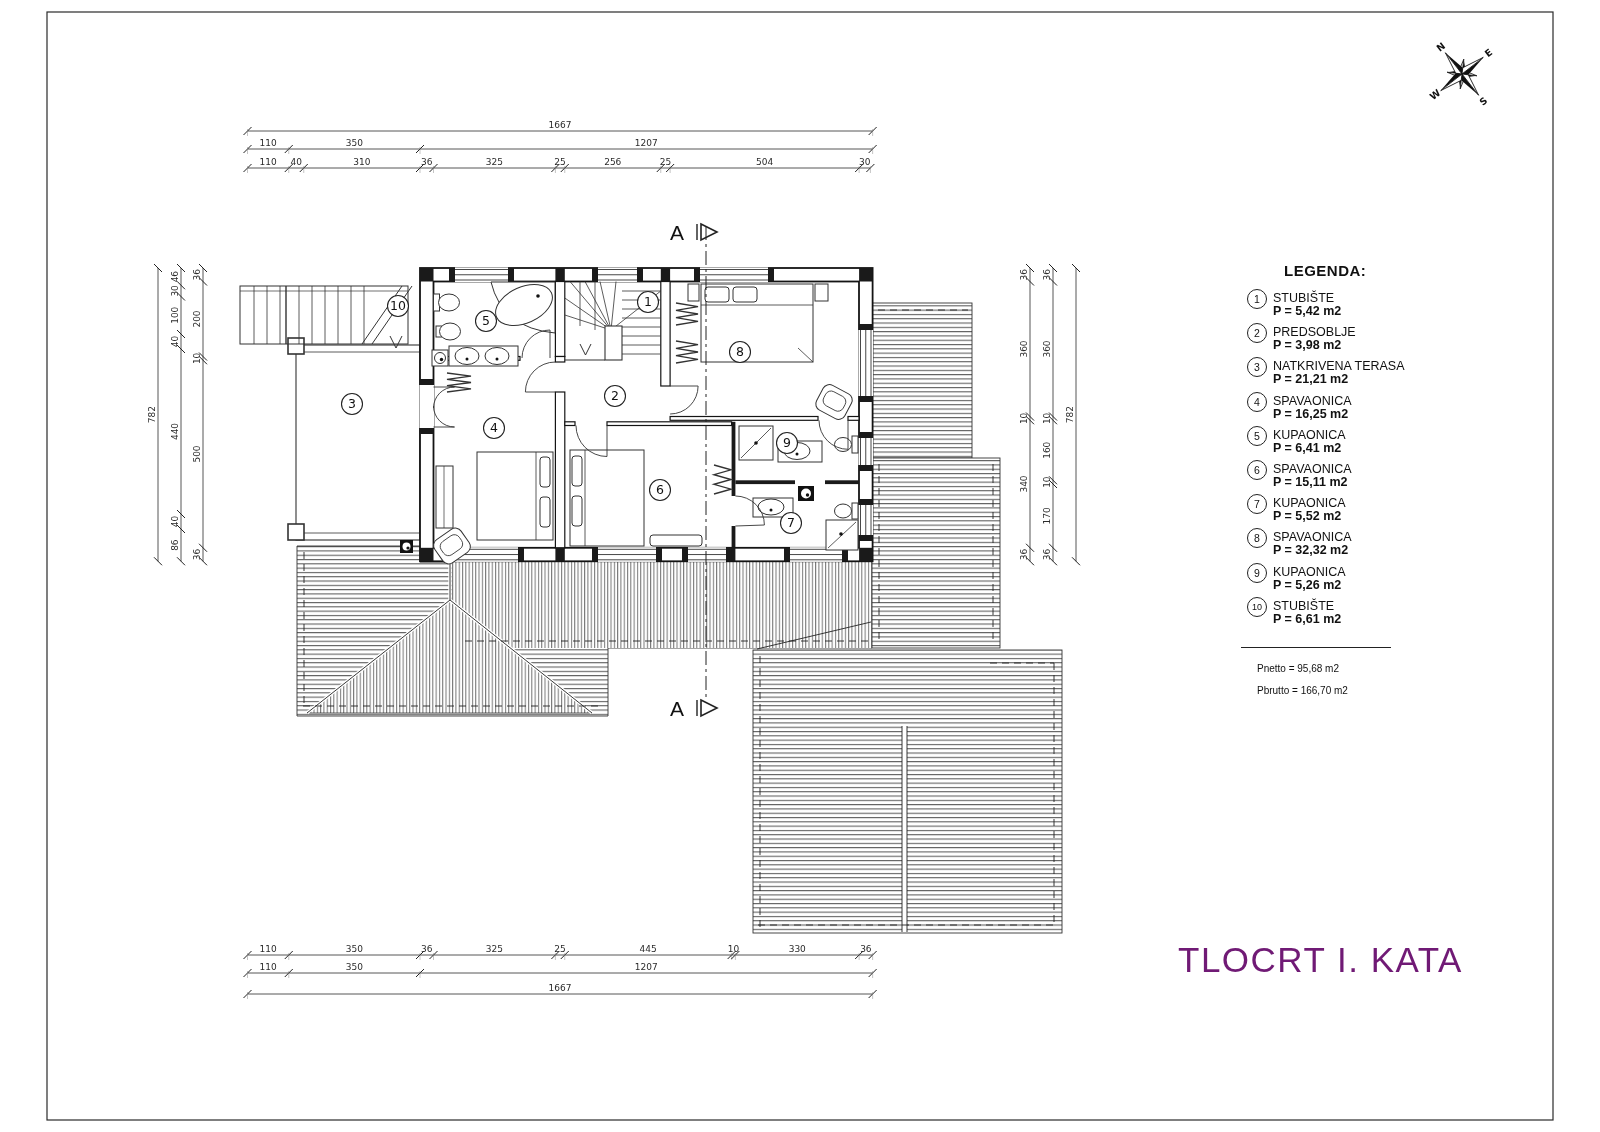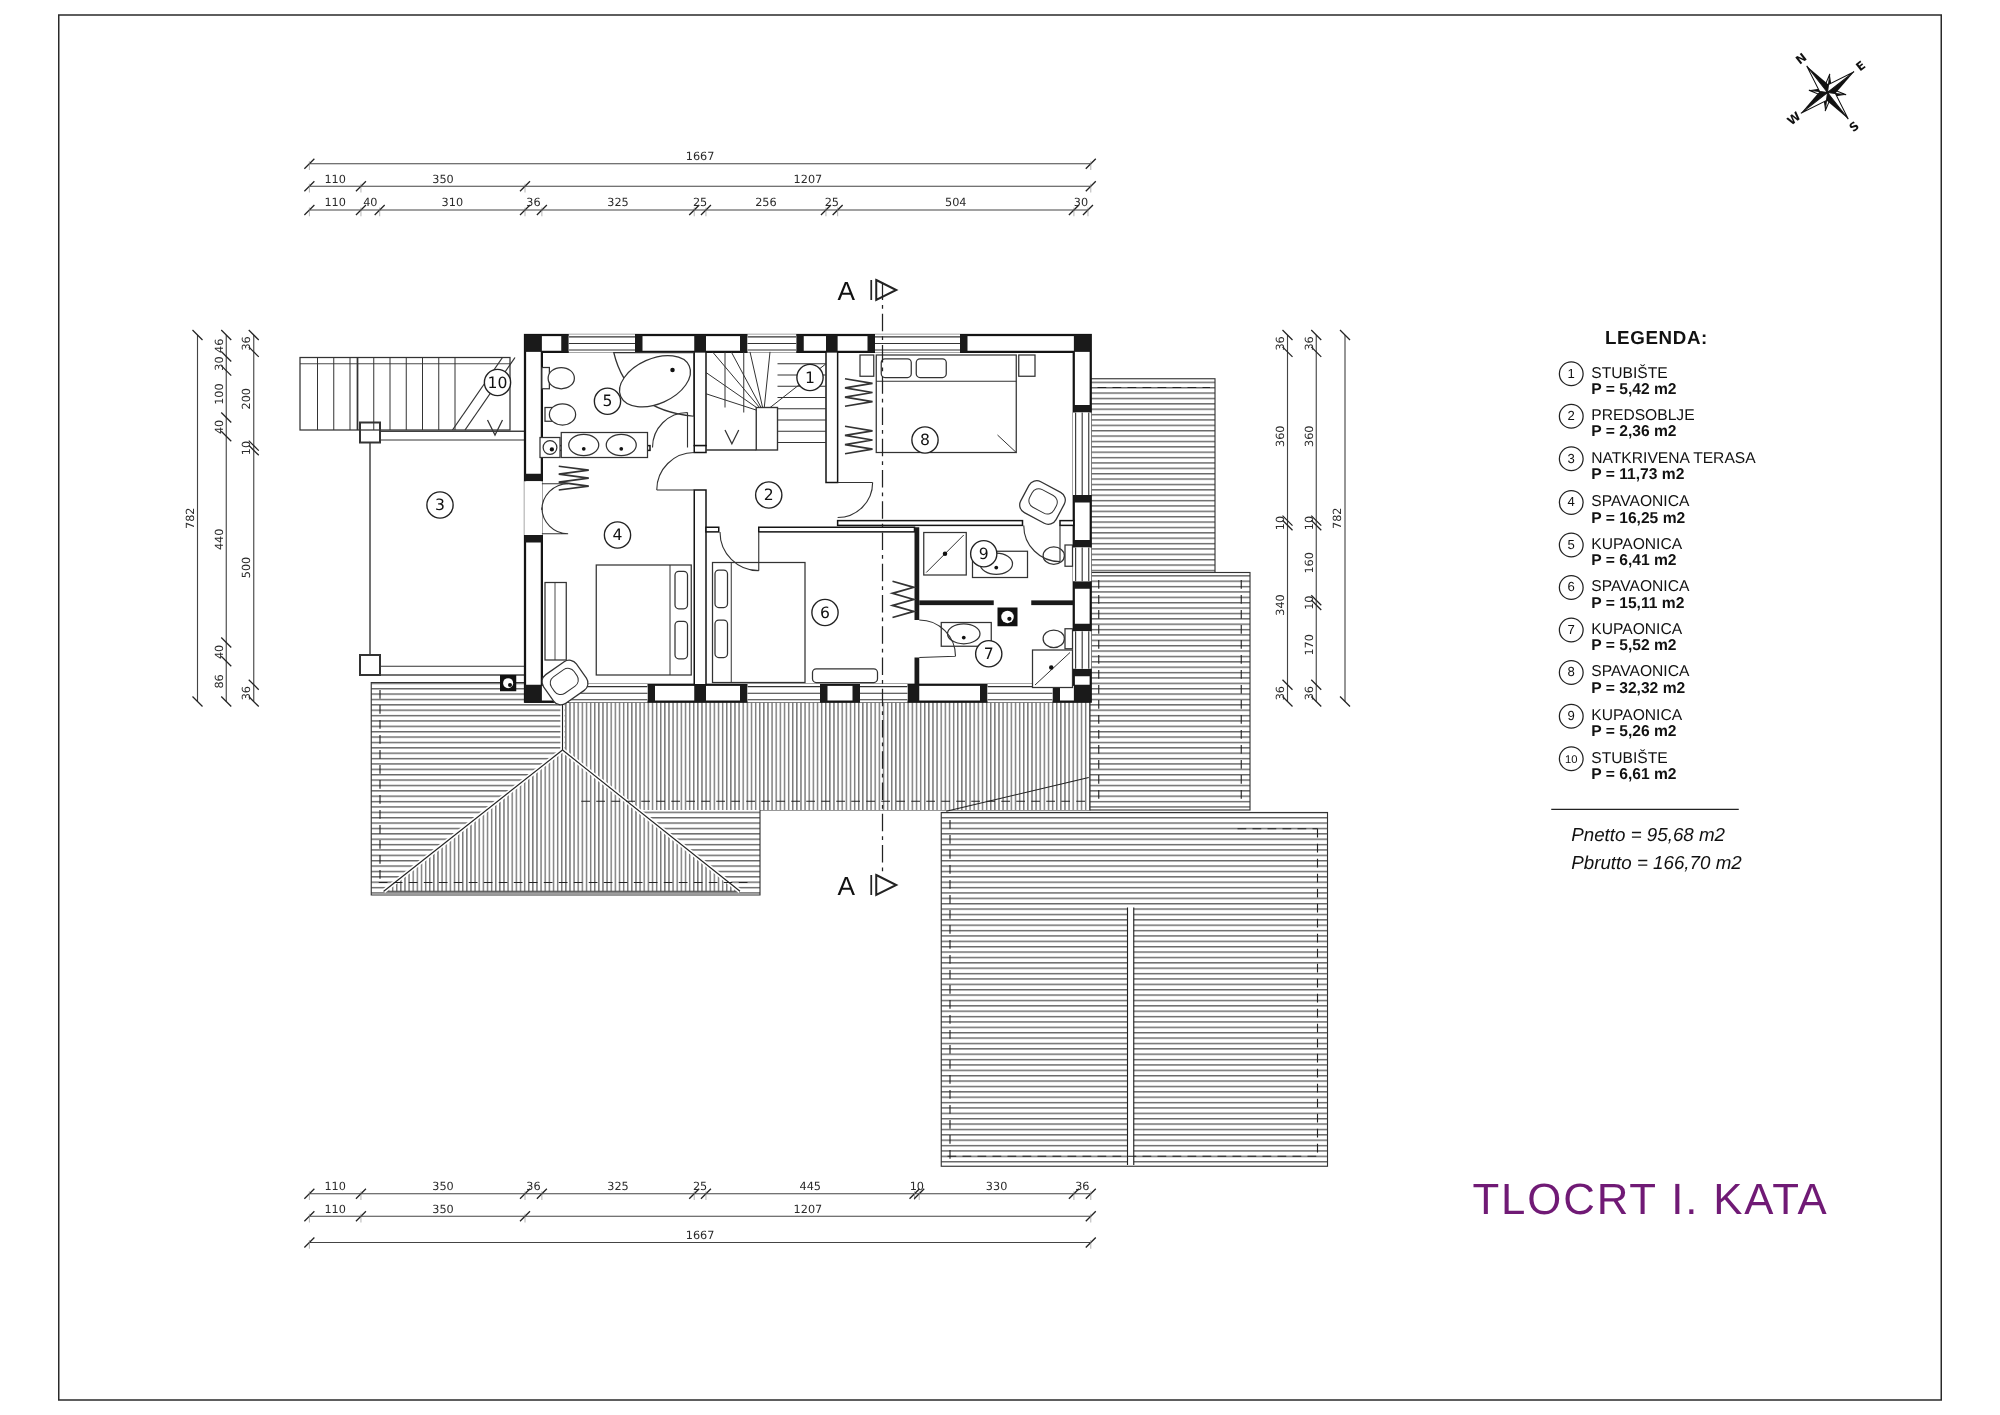--- a/index.html
+++ b/index.html
@@ -13,21 +13,21 @@
   .cmptxt{font-size:9.5px;fill:#111;font-weight:bold;}
 
   #legend{position:absolute;left:1247px;top:262px;width:330px;}
   #legend .lg-title{font-size:15px;margin:0 0 12px 37px;letter-spacing:.5px;font-weight:bold;}
   .lg-item{position:relative;height:34.2px;}
   .lg-circle{position:absolute;left:0;top:-2px;width:18px;height:18px;border:1.2px solid #222;
              border-radius:50%;font-size:10.5px;display:flex;align-items:center;justify-content:center;}
   .lg-name{position:absolute;left:26px;top:0;font-size:12.5px;white-space:nowrap;}
   .lg-area{position:absolute;left:26px;top:13px;font-size:12.5px;font-weight:bold;}
   #legend .lg-divider{border-top:1.4px solid #222;width:150px;margin:14px 0 10px -6px;}
-  .lg-total{font-size:15px;line-height:22px;margin-left:10px;font-style:italic;}
+  .lg-total{font-size:10px;line-height:22px;margin-left:10px;}
 
   #title{position:absolute;left:1178px;top:940px;font-size:35px;letter-spacing:1.5px;
          font-family:"Liberation Sans",sans-serif;color:#701a75;}
 </style>
 </head>
 <body>
 
 <div id="stage">
   <svg id="plan" width="1600" height="1132" viewBox="0 0 1600 1132">
     <defs>
@@ -591,26 +591,26 @@
     <div class="lg-title">LEGENDA:</div>
     <div id="lg-items">
         <div class="lg-item">
           <span class="lg-circle">1</span>
           <span class="lg-name">STUBIŠTE</span>
           <span class="lg-area">P = 5,42 m2</span>
         </div>
         <div class="lg-item">
           <span class="lg-circle">2</span>
           <span class="lg-name">PREDSOBLJE</span>
-          <span class="lg-area">P = 2,36 m2</span>
+          <span class="lg-area">P = 3,98 m2</span>
         </div>
         <div class="lg-item">
           <span class="lg-circle">3</span>
           <span class="lg-name">NATKRIVENA TERASA</span>
-          <span class="lg-area">P = 11,73 m2</span>
+          <span class="lg-area">P = 21,21 m2</span>
         </div>
         <div class="lg-item">
           <span class="lg-circle">4</span>
           <span class="lg-name">SPAVAONICA</span>
           <span class="lg-area">P = 16,25 m2</span>
         </div>
         <div class="lg-item">
           <span class="lg-circle">5</span>
           <span class="lg-name">KUPAONICA</span>
           <span class="lg-area">P = 6,41 m2</span>

